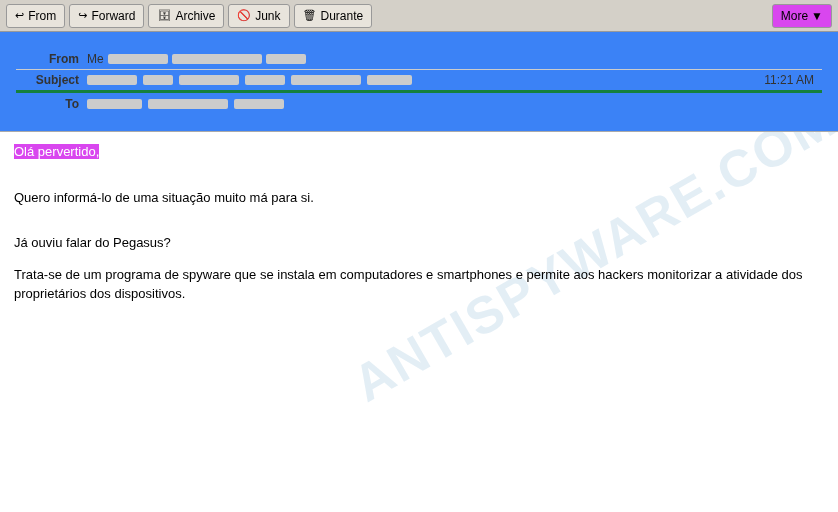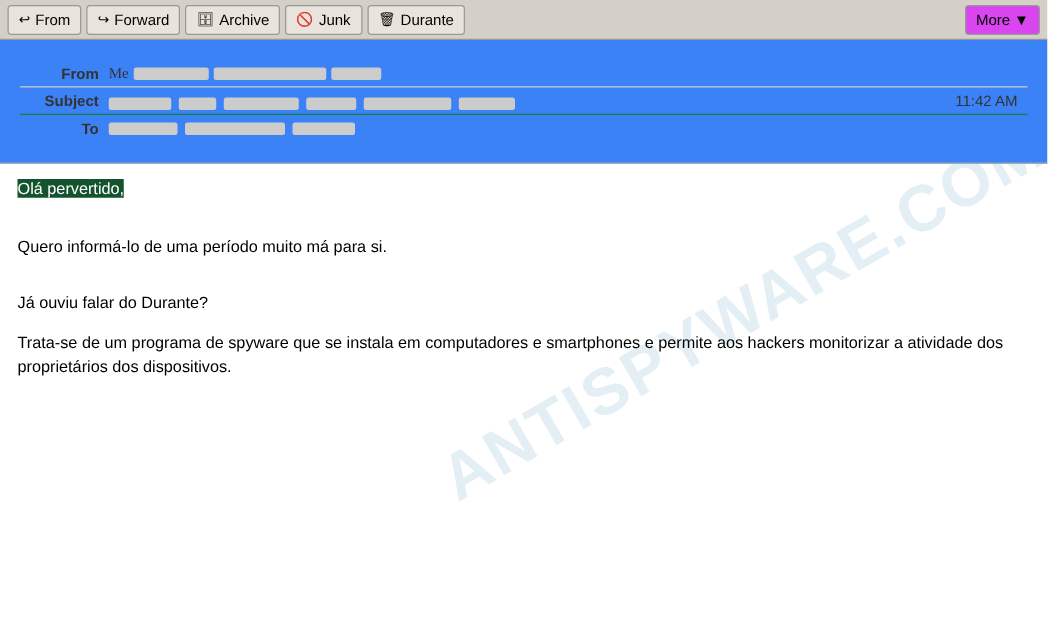--- a/index.html
+++ b/index.html
@@ -92,24 +92,24 @@
 
     .header-time {
       font-size: 12px;
       color: #333;
       margin-left: auto;
       padding-left: 10px;
     }
 
     .subject-row {
       display: flex;
-      align-items: flex-end;
+      align-items: center;
       padding: 3px 8px;
       min-height: 22px;
-      border-bottom: 1px solid #15803d;
+      border-bottom: 3px solid #15803d;
     }
 
     .email-body {
       padding: 10px 14px;
       background: #fff;
       overflow-y: auto;
       height: calc(512px - 32px - 66px);
       position: relative;
       font-size: 13px;
       line-height: 1.5;
@@ -129,38 +129,37 @@
       font-family: Arial, sans-serif;
       z-index: 0;
     }
 
     .body-content {
       position: relative;
       z-index: 1;
     }
 
     .highlighted-text {
-      background-color: #14532d;
+      background-color: #d946ef;
       color: #fff;
     }
 
     p {
       margin-bottom: 12px;
     }
 
     .para-gap {
       height: 14px;
     }
 
     .from-value-container {
       display: flex;
       align-items: center;
       gap: 4px;
       flex: 1;
-      font-family: Liberation Serif, serif;
     }
 
     .from-me {
       color: #333;
       font-size: 12px;
     }
 
     .from-blurred {
       display: inline-block;
       background: #ccc;
@@ -224,21 +223,21 @@
     </div>
   </div>
   <div class="subject-row">
     <span class="header-label">Subject</span>
     <span class="subject-blurred" style="width:50px; margin-right:6px;"></span>
     <span class="subject-blurred" style="width:30px; margin-right:6px;"></span>
     <span class="subject-blurred" style="width:60px; margin-right:6px;"></span>
     <span class="subject-blurred" style="width:40px; margin-right:6px;"></span>
     <span class="subject-blurred" style="width:70px; margin-right:6px;"></span>
     <span class="subject-blurred" style="width:45px;"></span>
-    <span class="header-time">11:42 AM</span>
+    <span class="header-time">11:21 AM</span>
   </div>
   <div class="header-row">
     <span class="header-label">To</span>
     <span class="to-blurred" style="width:55px; margin-right:6px;"></span>
     <span class="to-blurred" style="width:80px; margin-right:6px;"></span>
     <span class="to-blurred" style="width:50px;"></span>
   </div>
 </div>
 
 <div class="email-body">
@@ -246,26 +245,26 @@
     <span>ANTISPYWARE.COM</span>
   </div>
 
   <div class="body-content">
     <p>
       <span class="highlighted-text">Olá pervertido,</span>
     </p>
 
     <div class="para-gap"></div>
 
-    <p>Quero informá-lo de uma período muito má para si.</p>
+    <p>Quero informá-lo de uma situação muito má para si.</p>
 
 
     <div class="para-gap"></div>
 
-    <p>Já ouviu falar do Durante?</p>
+    <p>Já ouviu falar do Pegasus?</p>
 
     <p>Trata-se de um programa de spyware que se instala em computadores e smartphones e permite aos hackers monitorizar a atividade dos proprietários dos dispositivos.</p>
 
 
 
     <div class="para-gap"></div>
 
   </div>
 </div>
 

